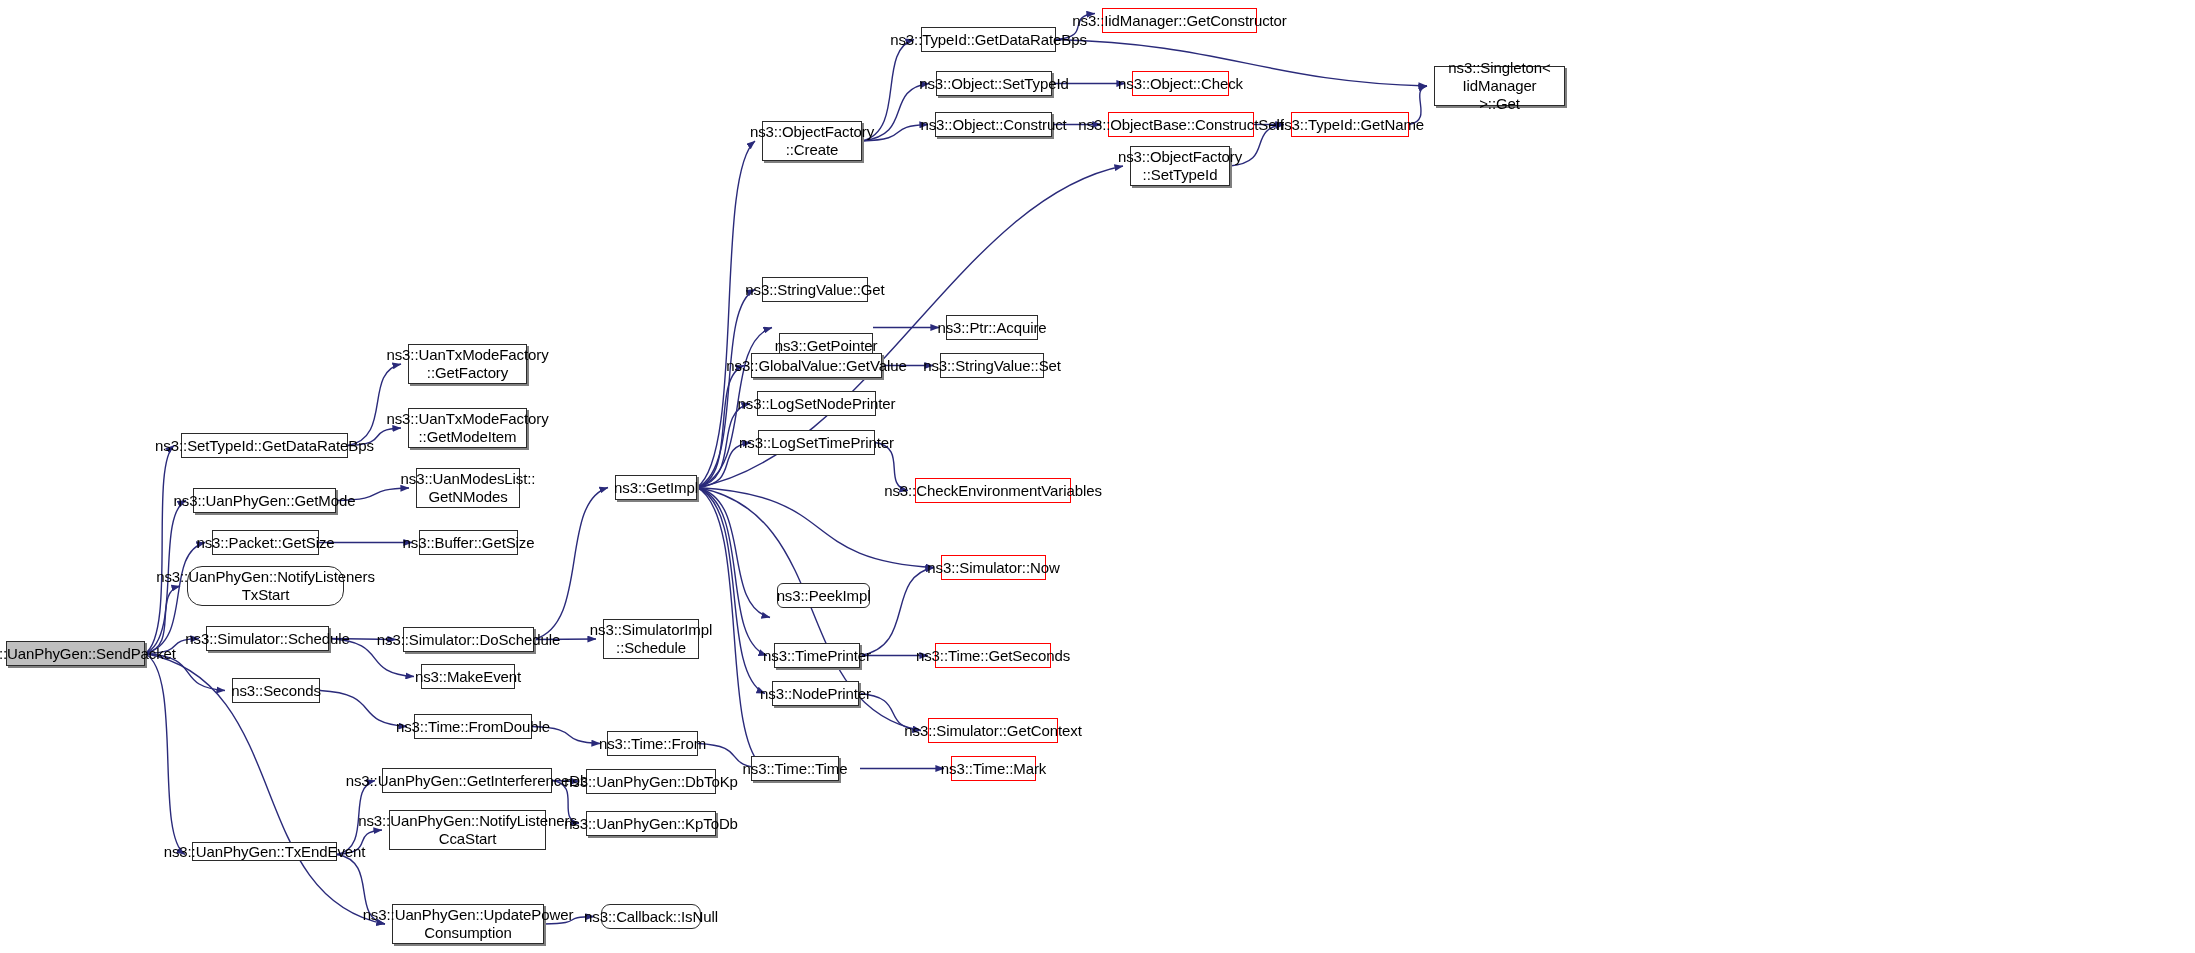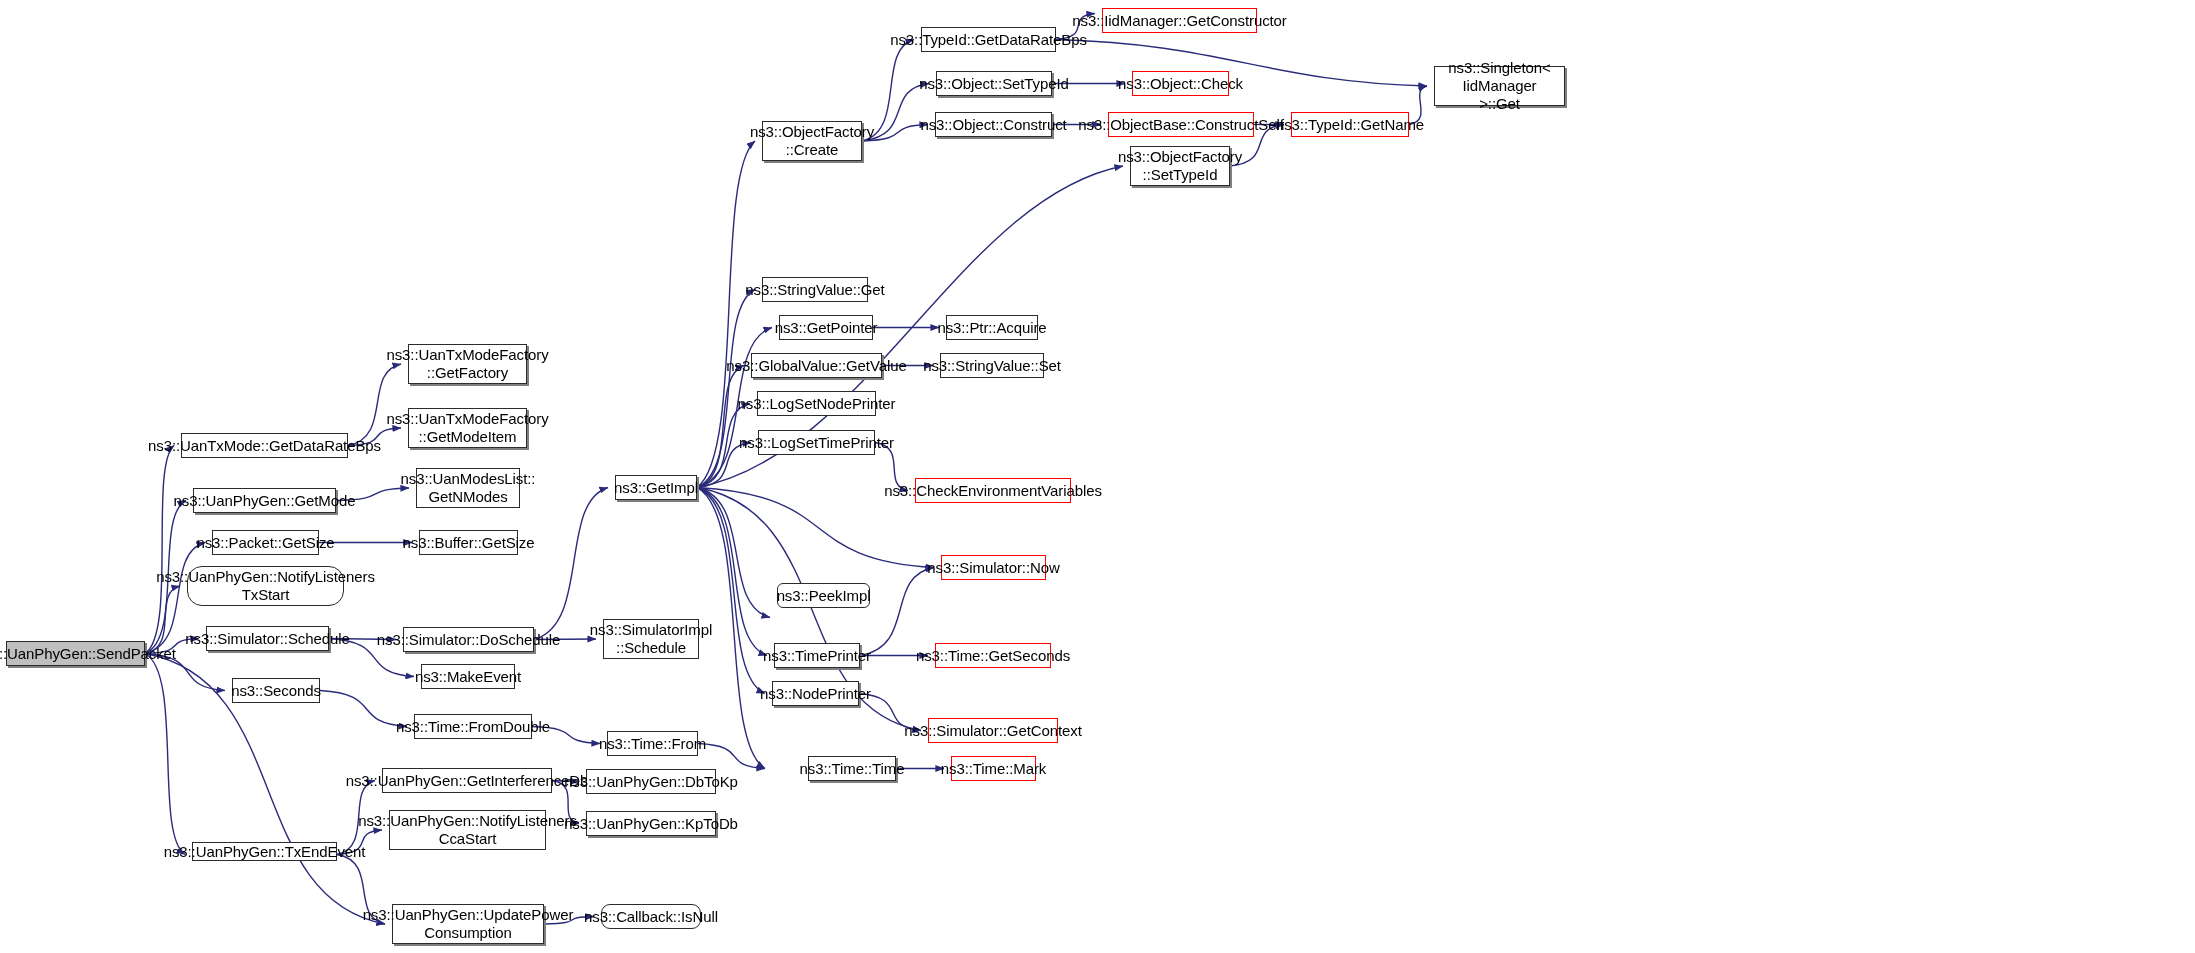--- a/index.html
+++ b/index.html
@@ -116,21 +116,21 @@
         <path d="M882,365.5 L933,365.5" fill="none" stroke="#2a2a7a" stroke-width="1.4" marker-end="url(#arrow)"></path>
         <path d="M875,442.5 C909,447.3 881,485.7 908,490.5" fill="none" stroke="#2a2a7a" stroke-width="1.4" marker-end="url(#arrow)"></path>
         <path d="M860,655.5 L928,655.5" fill="none" stroke="#2a2a7a" stroke-width="1.4" marker-end="url(#arrow)"></path>
         <path d="M860,655.5 C916.55,646.7 884.45,576.3 934,567.5" fill="none" stroke="#2a2a7a" stroke-width="1.4" marker-end="url(#arrow)"></path>
         <path d="M859,693.5 C908.95,697.2 878.05,726.8 921,730.5" fill="none" stroke="#2a2a7a" stroke-width="1.4" marker-end="url(#arrow)"></path>
         <path d="M860,768.5 L944,768.5" fill="none" stroke="#2a2a7a" stroke-width="1.4" marker-end="url(#arrow)"></path>
       </g>
   </svg>
   <div id="node-layer">
       <div class="node root" style="left: 6px; top: 641px; width: 139px; height: 25px;">ns3::UanPhyGen::SendPacket</div>
-      <div class="node " style="left: 181px; top: 433px; width: 167px; height: 25px;">ns3::UanTxMode::GetDataRateBps</div>
+      <div class="node " style="left: 181px; top: 433px; width: 167px; height: 25px;">ns3::SetTypeId::GetDataRateBps</div>
       <div class="node shadow" style="left: 193px; top: 488px; width: 143px; height: 25px;">ns3::UanPhyGen::GetMode</div>
       <div class="node " style="left: 212px; top: 530px; width: 107px; height: 25px;">ns3::Packet::GetSize</div>
       <div class="node " style="left: 187px; top: 566px; width: 157px; height: 40px; border-radius: 15px;">ns3::UanPhyGen::NotifyListeners
 TxStart</div>
       <div class="node shadow" style="left: 206px; top: 626px; width: 123px; height: 25px;">ns3::Simulator::Schedule</div>
       <div class="node " style="left: 232px; top: 678px; width: 88px; height: 25px;">ns3::Seconds</div>
       <div class="node " style="left: 192px; top: 842px; width: 145px; height: 19px;">ns3::UanPhyGen::TxEndEvent</div>
       <div class="node shadow" style="left: 408px; top: 344px; width: 119px; height: 40px;">ns3::UanTxModeFactory
 ::GetFactory</div>
       <div class="node shadow" style="left: 408px; top: 408px; width: 119px; height: 40px;">ns3::UanTxModeFactory
@@ -149,28 +149,28 @@
       <div class="node shadow" style="left: 615px; top: 475px; width: 82px; height: 25px;">ns3::GetImpl</div>
       <div class="node " style="left: 603px; top: 619px; width: 96px; height: 40px;">ns3::SimulatorImpl
 ::Schedule</div>
       <div class="node " style="left: 607px; top: 731px; width: 91px; height: 25px;">ns3::Time::From</div>
       <div class="node " style="left: 586px; top: 769px; width: 130px; height: 25px;">ns3::UanPhyGen::DbToKp</div>
       <div class="node shadow" style="left: 586px; top: 811px; width: 130px; height: 25px;">ns3::UanPhyGen::KpToDb</div>
       <div class="node " style="left: 601px; top: 904px; width: 100px; height: 25px; border-radius: 9px;">ns3::Callback::IsNull</div>
       <div class="node shadow" style="left: 762px; top: 121px; width: 100px; height: 40px;">ns3::ObjectFactory
 ::Create</div>
       <div class="node " style="left: 762px; top: 277px; width: 106px; height: 25px;">ns3::StringValue::Get</div>
-      <div class="node " style="left: 779px; top: 315px; width: 94px; height: 25px;">ns3::GetPointer</div>
+      <div class="node " style="left: 779px; top: 333px; width: 94px; height: 25px;">ns3::GetPointer</div>
       <div class="node shadow" style="left: 751px; top: 353px; width: 131px; height: 25px;">ns3::GlobalValue::GetValue</div>
       <div class="node " style="left: 757px; top: 391px; width: 119px; height: 25px;">ns3::LogSetNodePrinter</div>
       <div class="node " style="left: 758px; top: 430px; width: 117px; height: 25px;">ns3::LogSetTimePrinter</div>
       <div class="node " style="left: 777px; top: 583px; width: 93px; height: 25px; border-radius: 6px;">ns3::PeekImpl</div>
       <div class="node shadow" style="left: 774px; top: 643px; width: 86px; height: 25px;">ns3::TimePrinter</div>
       <div class="node shadow" style="left: 772px; top: 681px; width: 87px; height: 25px;">ns3::NodePrinter</div>
-      <div class="node shadow" style="left: 808px; top: 756px; width: 88px; height: 25px;">ns3::Time::Time</div>
+      <div class="node shadow" style="left: 751px; top: 756px; width: 88px; height: 25px;">ns3::Time::Time</div>
       <div class="node " style="left: 921px; top: 27px; width: 135px; height: 25px;">ns3::TypeId::GetDataRateBps</div>
       <div class="node shadow" style="left: 936px; top: 71px; width: 116px; height: 25px;">ns3::Object::SetTypeId</div>
       <div class="node shadow" style="left: 935px; top: 112px; width: 117px; height: 25px;">ns3::Object::Construct</div>
       <div class="node shadow" style="left: 1130px; top: 146px; width: 100px; height: 40px;">ns3::ObjectFactory
 ::SetTypeId</div>
       <div class="node " style="left: 946px; top: 315px; width: 92px; height: 25px;">ns3::Ptr::Acquire</div>
       <div class="node " style="left: 940px; top: 353px; width: 104px; height: 25px;">ns3::StringValue::Set</div>
       <div class="node red" style="left: 1102px; top: 8px; width: 155px; height: 25px;">ns3::IidManager::GetConstructor</div>
       <div class="node red" style="left: 1132px; top: 71px; width: 97px; height: 25px;">ns3::Object::Check</div>
       <div class="node red" style="left: 1108px; top: 112px; width: 146px; height: 25px;">ns3::ObjectBase::ConstructSelf</div>

